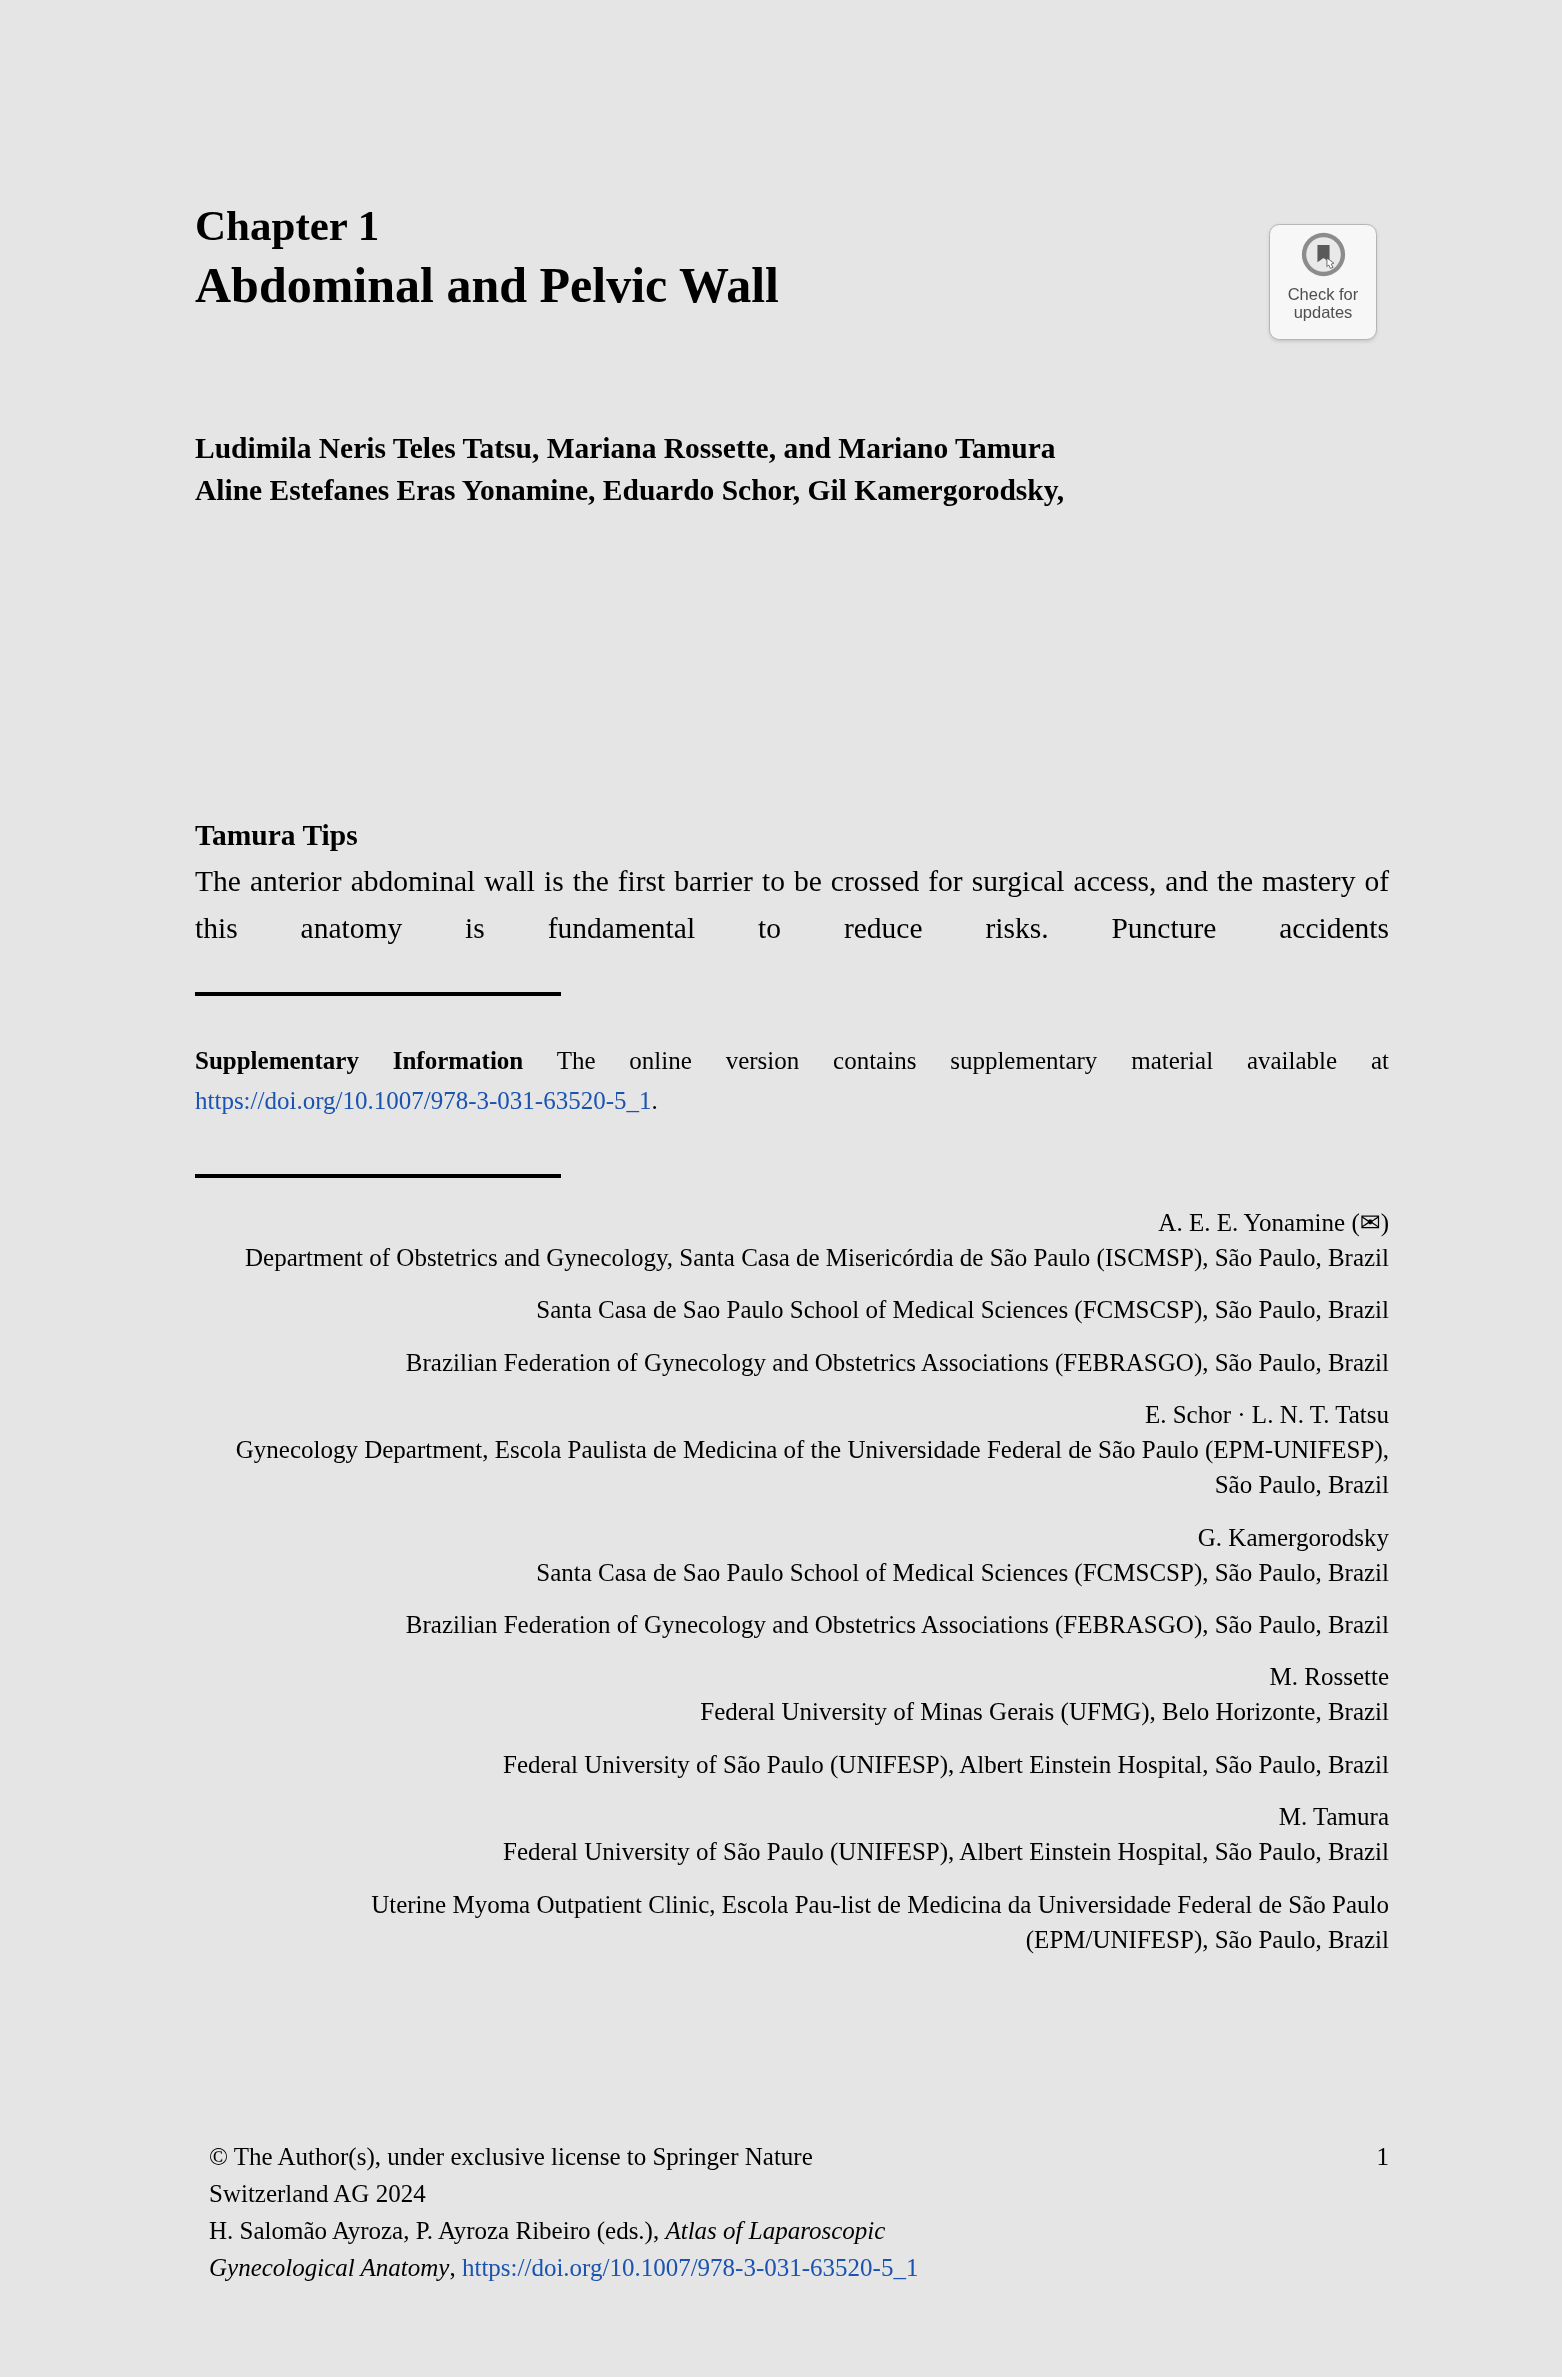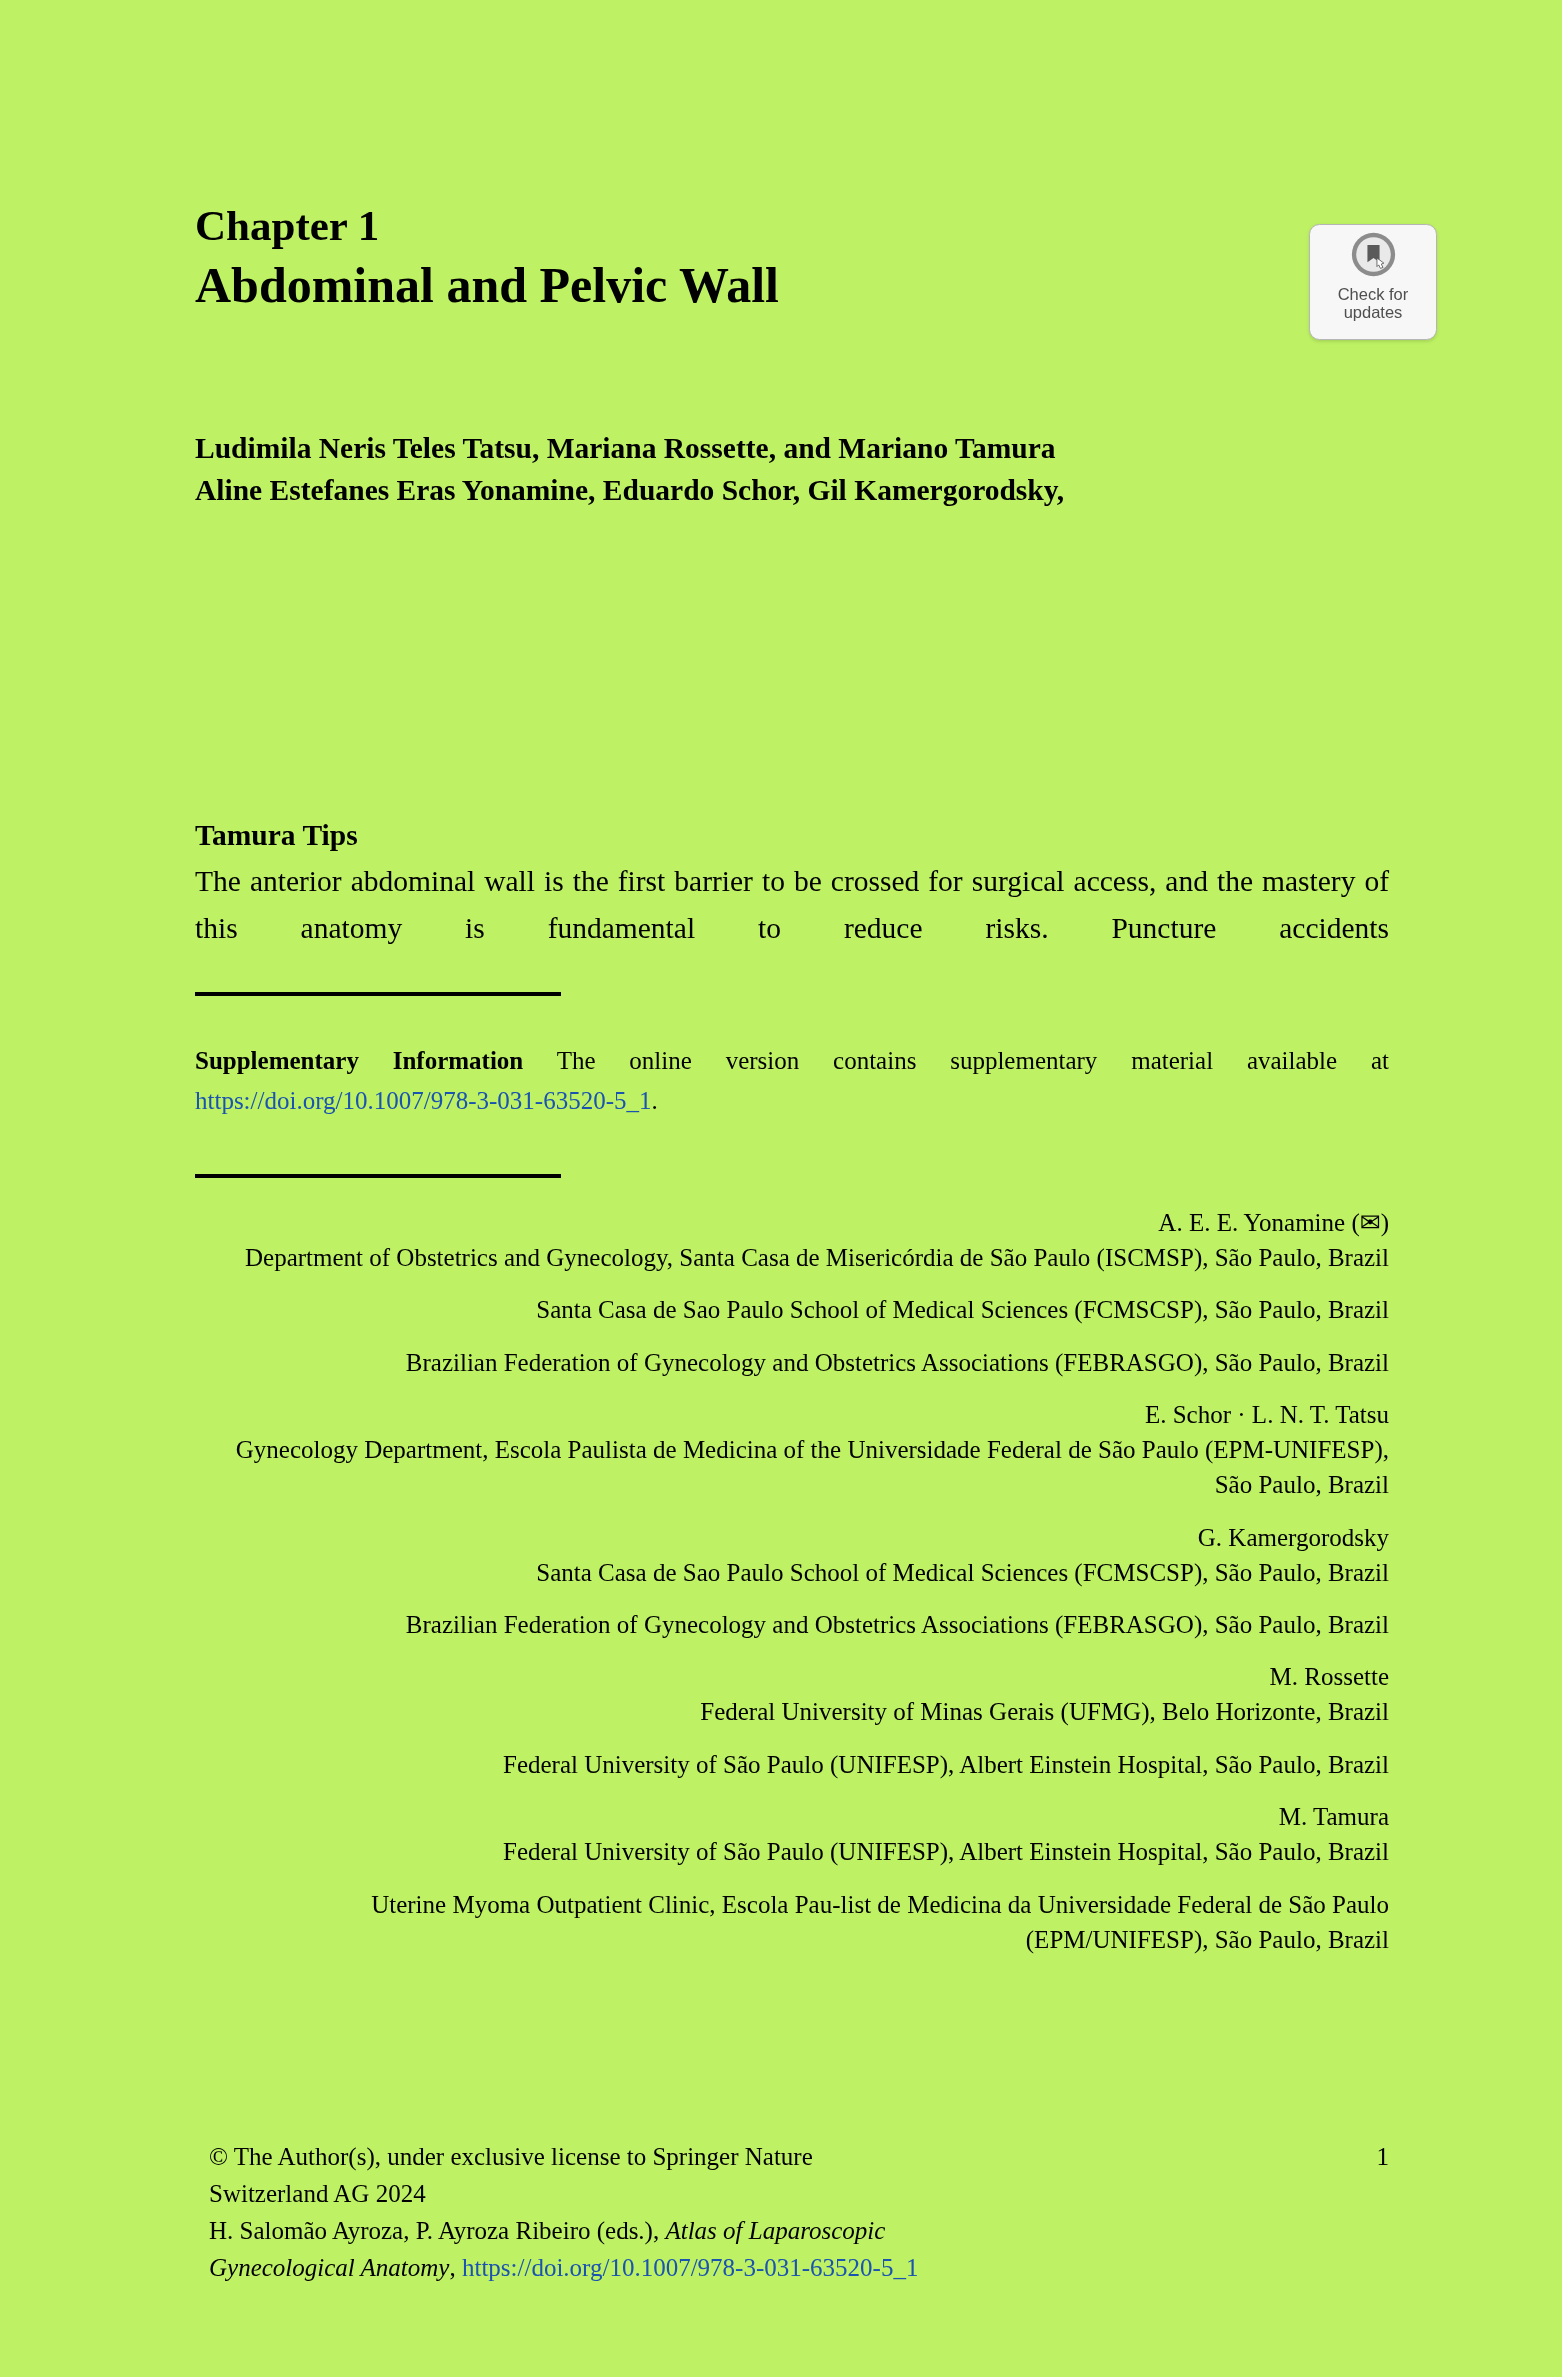--- a/index.html
+++ b/index.html
@@ -1,41 +1,40 @@
 <!DOCTYPE html>
 <html style="font-size:14px"><head>
 <meta charset="utf-8">
 <style>
   html, body { margin: 0; padding: 0; background: #ffffff; }
   .page {
     position: relative;
     width: 1563px;
     height: 2377px;
-    background: #bef264;
+    background: #e5e5e5;
     font-family: "Liberation Serif", serif;
     color: #000000;
     overflow: hidden;
   }
 
   
   .header { position: absolute; top: 201px; left: 195px; right: 174px; }
   .chapter-label { font-size: 43px; font-weight: bold; line-height: 1.15; }
   .chapter-title { font-size: 50px; font-weight: bold; line-height: 1.15; margin-top: 7px; }
 
   
   .badge {
     position: absolute; top: 224px; left: 1269px;
-    width: 128px; height: 116px;
+    width: 108px; height: 116px;
     border: 1.7px solid #b5b5b5; border-radius: 10.4px;
     background: #f7f7f7;
     box-shadow: 0 1.7px 3.5px rgba(0,0,0,0.12);
     display: flex; flex-direction: column; align-items: center;
     box-sizing: border-box;
     cursor: pointer;
-    margin-left: 40px;
   }
   .badge-icon { margin-top: 7px; }
   .badge-text {
     font-family: "Liberation Sans", sans-serif;
     font-size: 16.5px; line-height: 18px; color: #4f4f4f;
     text-align: center; margin-top: 3.5px;
   }
 
   
   .authors { position: absolute; top: 427px; left: 195px; right: 174px;

